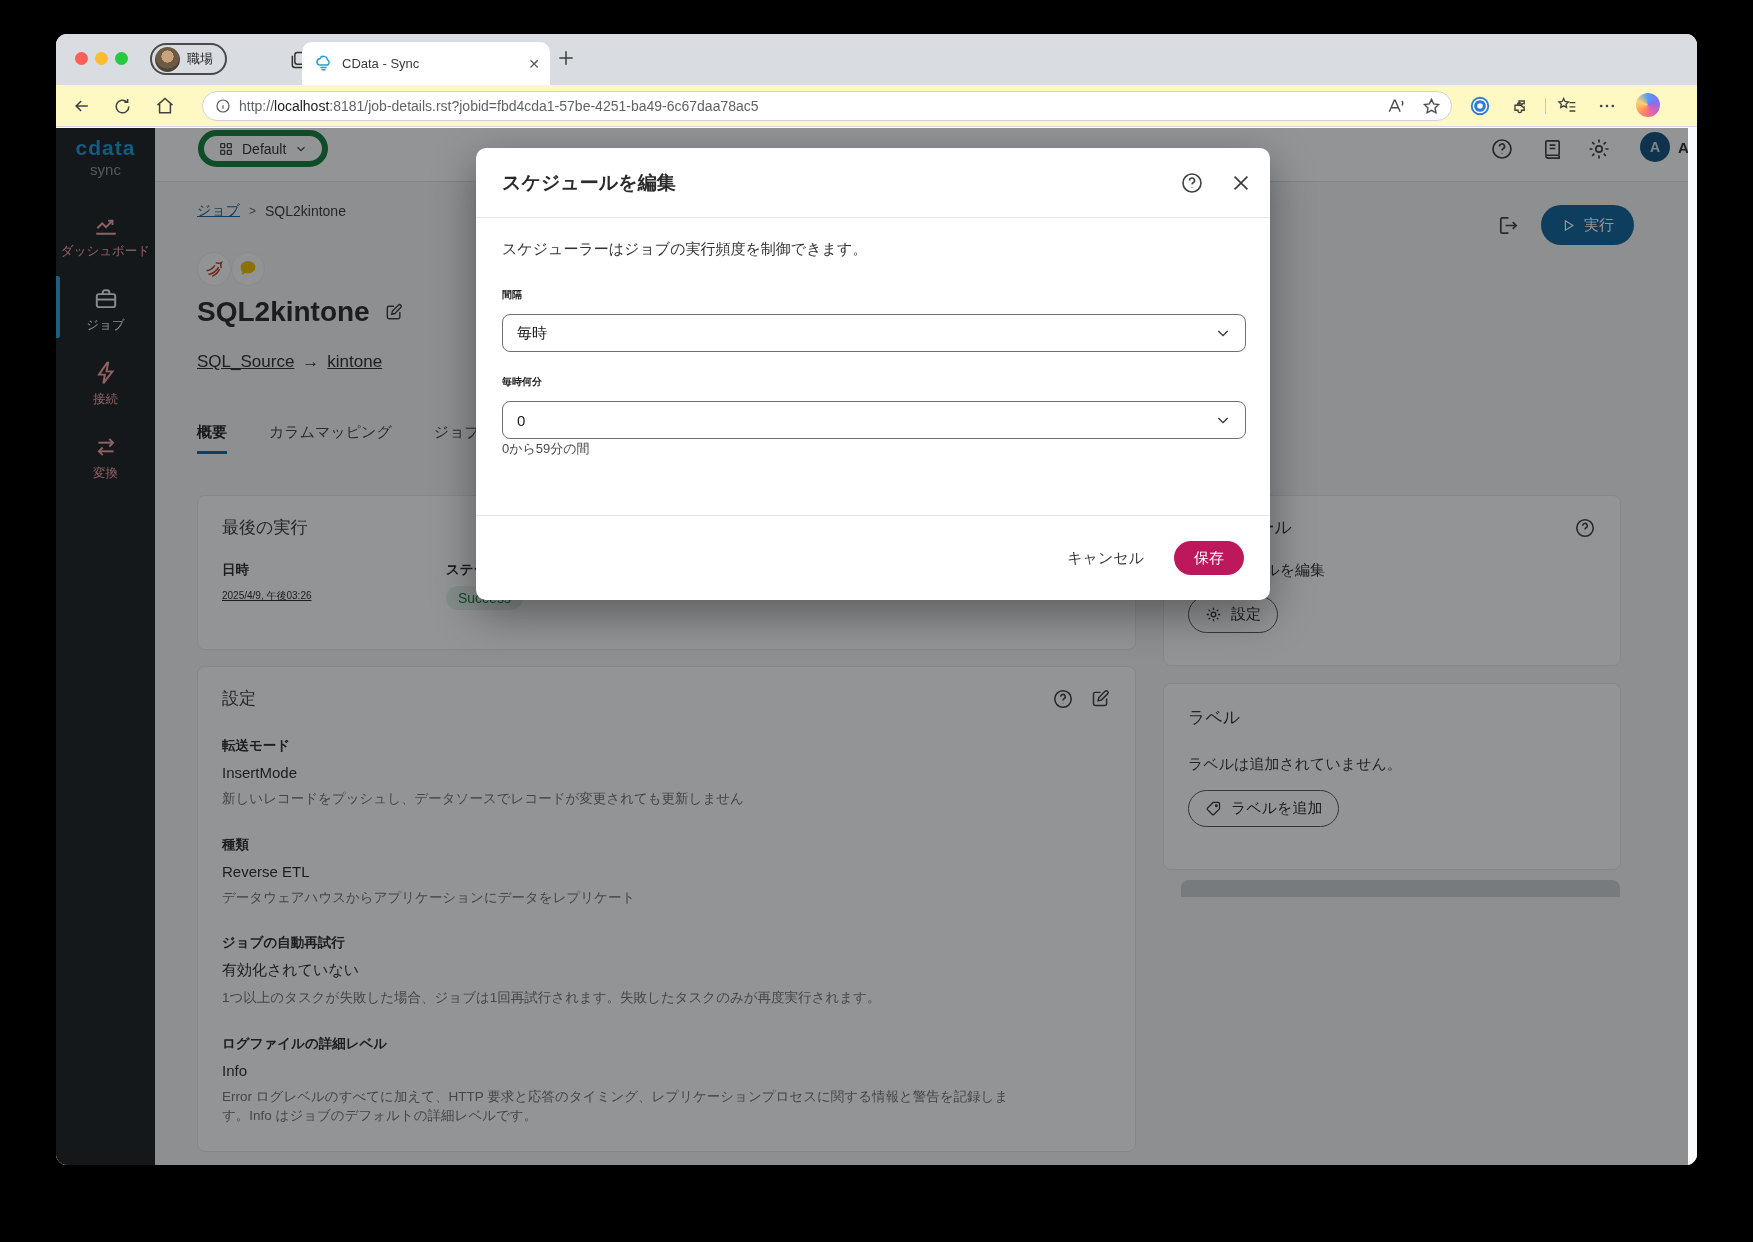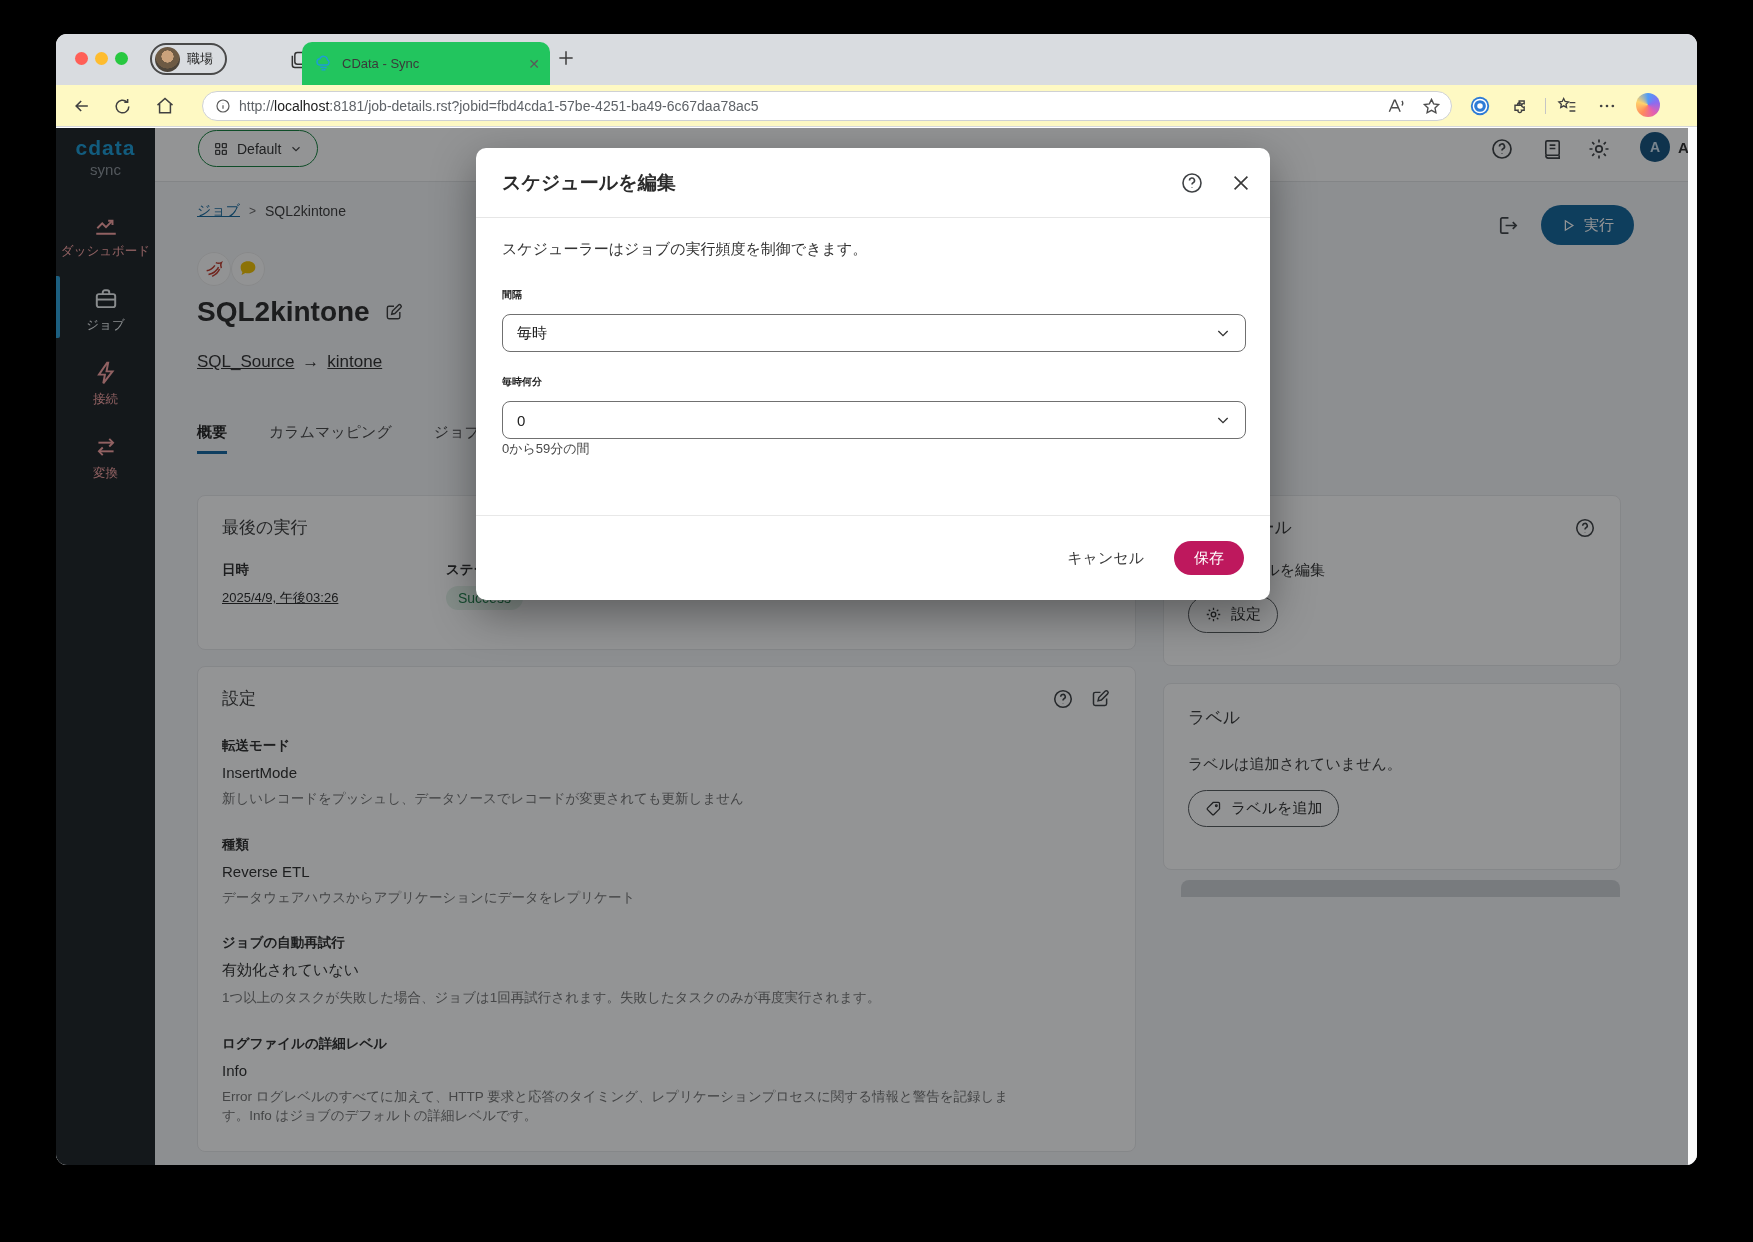--- a/index.html
+++ b/index.html
@@ -7,21 +7,21 @@
   .window { position:absolute; left:56px; top:34px; width:1641px; height:1131px; border-radius:11px; overflow:hidden; background:#fff; }
 
   
   .tabstrip { position:relative; height:51px; background:#d9dce0; }
   .traffic { position:absolute; top:18px; width:13px; height:13px; border-radius:50%; }
   .t-red{ left:19px; background:#ff5f57; } .t-yellow{ left:39px; background:#febc2e; } .t-green{ left:59px; background:#28c840; }
   .profile-pill { position:absolute; left:94px; top:9px; height:32px; border:2px solid #4a4a4a; border-radius:17px; display:flex; align-items:center; padding:0 12px 0 3px; gap:7px; }
   .avatar-photo { width:25px; height:25px; border-radius:50%; background:radial-gradient(circle at 50% 38%, #caa27c 0 30%, #6d5a44 31% 60%, #4c443a 61%); }
   .profile-label { font-size:13px; color:#222; }
   .chrome-ico { position:absolute; top:13px; width:26px; height:26px; display:flex; align-items:center; justify-content:center; color:#333; }
-  .tab { position:absolute; left:246px; top:8px; width:248px; height:43px; background:#22c55e; border-radius:10px 10px 0 0; display:flex; align-items:center; padding:0 10px 0 12px; gap:9px; }
+  .tab { position:absolute; left:246px; top:8px; width:248px; height:43px; background:#ffffff; border-radius:10px 10px 0 0; display:flex; align-items:center; padding:0 10px 0 12px; gap:9px; }
   .tab-title { flex:1; font-size:13px; color:#3a3a3a; white-space:nowrap; overflow:hidden; }
   .tab-close { color:#5a5a5a; font-size:14px; }
   .newtab { position:absolute; left:500px; top:14px; color:#3c3c3c; }
   .toolbar { position:relative; height:42px; background:#fef9c3; border-bottom:1px solid #d7d9db; }
   .tb-ico { position:absolute; top:8px; width:26px; height:26px; display:flex; align-items:center; justify-content:center; color:#414141; }
   .urlbar { position:absolute; left:146px; top:6px; width:1250px; height:30px; background:#fff; border:1px solid #cfd1d4; border-radius:15px; display:flex; align-items:center; padding:0 10px 0 12px; gap:8px; }
   .url-text { flex:1; font-size:14px; color:#5f6368; white-space:nowrap; overflow:hidden; }
   .url-host { color:#1c1c1c; }
   .pill-right { display:flex; align-items:center; gap:16px; color:#4c4c4c; }
   .tb-divider { position:absolute; left:1489px; top:13px; width:1px; height:16px; background:#c5c5c5; }
@@ -38,21 +38,21 @@
   .logo { text-align:center; padding-top:8px; }
   .logo-main { font-size:21px; font-weight:bold; color:#1a9bd7; letter-spacing:1px; }
   .logo-sub { font-size:15px; color:#8d949b; margin-top:1px; }
   .side-item { position:relative; margin-top:26px; display:flex; flex-direction:column; align-items:center; gap:5px; color:#fca5a5; font-size:12.5px; cursor:pointer; }
   .side-item svg { width:26px; height:26px; }
   .side-item.active { color:#eef1f3; }
   .active-bar { position:absolute; left:0; top:-10px; width:4px; height:62px; background:#2ba0d9; border-radius:0 2px 2px 0; }
 
   
   .app-header { position:absolute; left:99px; right:0; top:0; height:54px; background:#ffffff; border-bottom:1px solid #e3e5e7; }
-  .ws-pill { position:absolute; left:43px; top:2px; height:37px; border:1px solid #15803d; border-radius:19px; display:flex; align-items:center; gap:8px; padding:0 14px; font-size:14px; color:#333; background:#fff; }
+  .ws-pill { position:absolute; left:43px; top:2px; height:37px; border:6px solid #15803d; border-radius:19px; display:flex; align-items:center; gap:8px; padding:0 14px; font-size:14px; color:#333; background:#fff; }
   .hdr-ico { position:absolute; top:8px; width:26px; height:26px; color:#3e4144; display:flex; align-items:center; justify-content:center; }
   .admin { position:absolute; left:1485px; top:4px; display:flex; align-items:center; gap:8px; }
   .admin-avatar { width:30px; height:30px; border-radius:50%; background:#15537f; color:#cfe3f2; font-size:14px; font-weight:bold; display:flex; align-items:center; justify-content:center; }
   .admin-name { font-size:15px; font-weight:600; color:#2e2e2e; }
 
   
   .breadcrumb { position:absolute; left:141px; top:74px; font-size:14px; color:#3c3c3c; display:flex; gap:9px; align-items:center; }
   .bc-link { color:#176a9e; text-decoration:underline; }
   .bc-sep { color:#666; font-size:12px; }
   .run-row { position:absolute; left:1440px; top:77px; display:flex; align-items:center; gap:22px; }
@@ -68,21 +68,21 @@
   .tabs { position:absolute; left:141px; top:295px; display:flex; gap:42px; font-size:15px; color:#474747; }
   .tab-item { padding-bottom:9px; }
   .tab-item.active { color:#222; font-weight:bold; border-bottom:3px solid #1266a0; }
 
   .card { position:absolute; background:#fff; border:1px solid #e7e8ea; border-radius:8px; }
   .card-title { font-size:17px; color:#3a3a3a; }
   .card-lastrun { left:141px; top:367px; width:939px; height:155px; padding:20px 24px; }
   .lr-cols { display:flex; margin-top:22px; }
   .lr-col1 { width:224px; }
   .f-label { font-size:13.5px; font-weight:bold; color:#2d2d2d; }
-  .lr-value { margin-top:10px; font-size:13px; color:#2b2b2b; text-decoration:underline; }
+  .lr-value { margin-top:10px; font-size:10px; color:#2b2b2b; text-decoration:underline; }
   .status-pill { display:inline-block; margin-top:7px; background:#e4f3ea; color:#1f7d4a; font-size:14px; padding:4px 12px; border-radius:13px; }
 
   .card-settings { left:141px; top:538px; width:939px; height:486px; padding:20px 24px; }
   .cs-head { display:flex; align-items:center; }
   .cs-icons { margin-left:auto; display:flex; gap:16px; color:#3e4144; }
   .field { margin-top:27px; }
   .f-value { margin-top:9px; font-size:15px; color:#2e2e2e; }
   .f-desc { margin-top:8px; font-size:13.5px; color:#747474; max-width:800px; line-height:1.45; }
 
   .card-schedule { left:1107px; top:367px; width:458px; height:171px; padding:20px 24px; }

